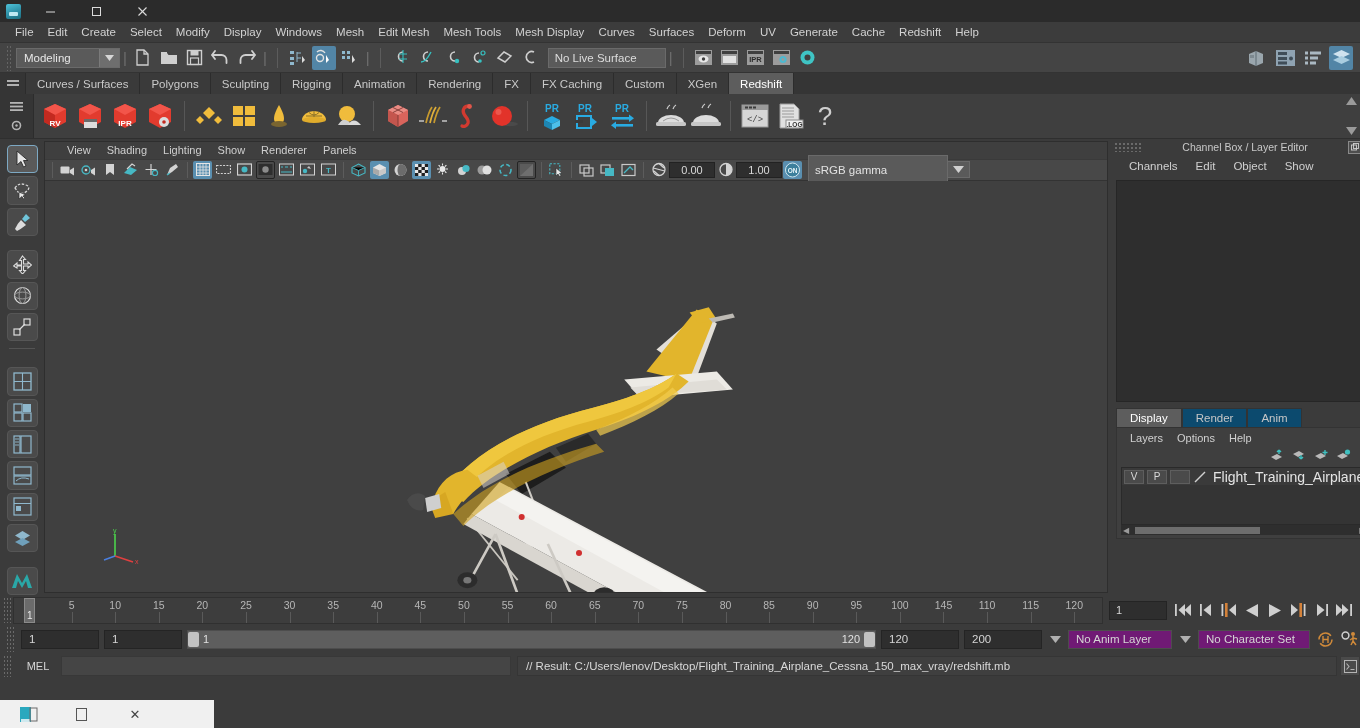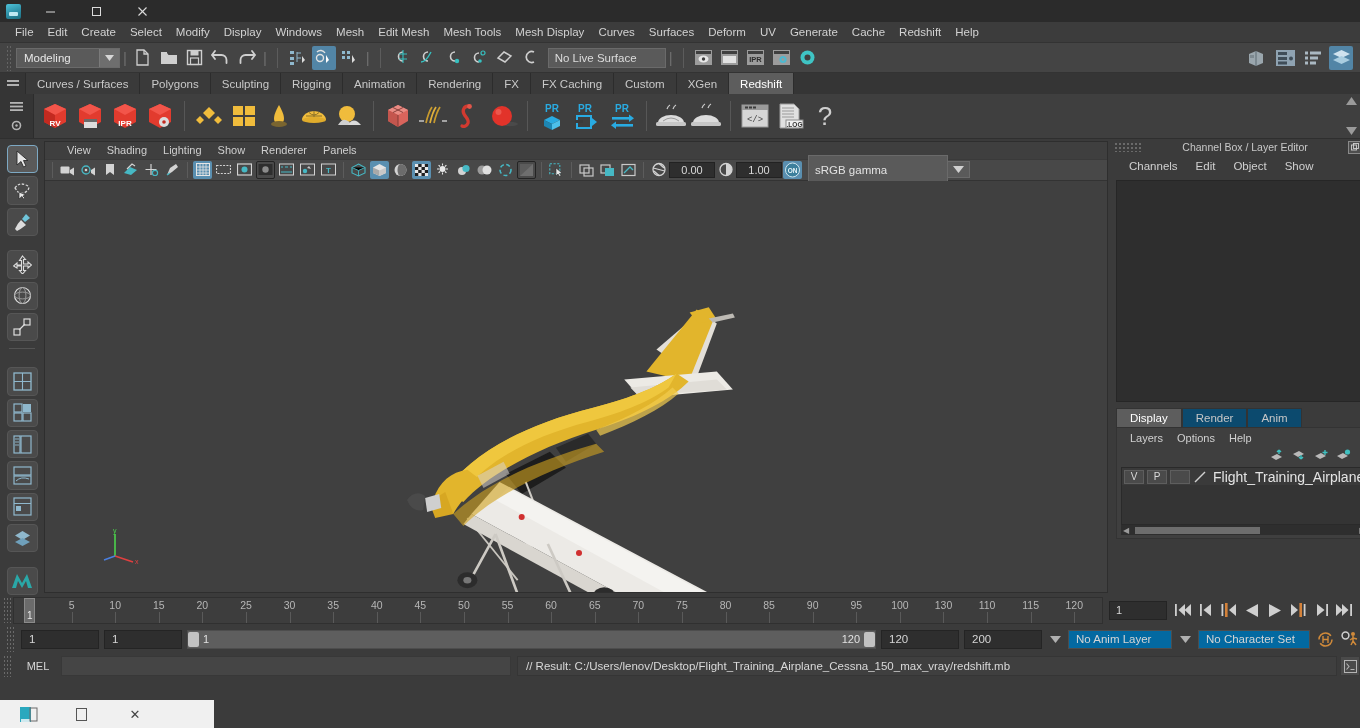--- a/index.html
+++ b/index.html
@@ -201,21 +201,21 @@
   
   .range-row { height:28px; background:#3b3b3b; display:flex; align-items:center; gap:5px;
     padding-left:3px; }
   .rfield { height:19px; background:#2e2e2e; border:1px solid #242424; color:#d5d5d5;
     font-size:11.5px; display:flex; align-items:center; padding-left:7px; }
   .rangebar { flex:1 1 auto; height:19px; background:#5e5e5e; position:relative;
     border:1px solid #4d4d4d; display:flex; align-items:center; }
   .rangebar .handle { width:11px; height:15px; background:#c2c2c2; border-radius:2px; }
   .rangebar .lbl { color:#e0e0e0; font-size:11px; margin-left:4px; }
   .rangebar .rlbl { margin-left:auto; color:#e0e0e0; font-size:11px; margin-right:4px; }
-  .combo { height:19px; background:#0369a1; border:1px solid #4d4d4d; color:#d5d5d5;
+  .combo { height:19px; background:#701a75; border:1px solid #4d4d4d; color:#d5d5d5;
     font-size:11.5px; display:flex; align-items:center; padding-left:7px; }
   .dn { width:16px; display:flex; align-items:center; justify-content:center; color:#b0b0b0; font-size:9px;}
 
   
   .cmd-row { height:26px; background:#3b3b3b; display:flex; align-items:center; gap:0; padding-left:3px;}
   .cmd-grip { width:8px; height:22px; margin-right:4px; flex:0 0 auto;
     background-image: radial-gradient(#6a6a6a 1px, transparent 1px); background-size:3px 4px; }
   .mel-lbl { width:46px; color:#d5d5d5; font-size:11px; text-align:center; }
   .cmd-input { width:450px; height:20px; background:#454545; border:1px solid #383838; }
   .cmd-result { flex:1 1 auto; height:20px; background:#3f3f3f; border:1px solid #353535;
@@ -1190,21 +1190,21 @@
         <div class="tl-num" style="left: 711.521px;">80</div>
         <div class="tl-tick" style="left: 755.116px;"></div>
         <div class="tl-num" style="left: 755.116px;">85</div>
         <div class="tl-tick" style="left: 798.711px;"></div>
         <div class="tl-num" style="left: 798.711px;">90</div>
         <div class="tl-tick" style="left: 842.306px;"></div>
         <div class="tl-num" style="left: 842.306px;">95</div>
         <div class="tl-tick" style="left: 885.901px;"></div>
         <div class="tl-num" style="left: 885.901px;">100</div>
         <div class="tl-tick" style="left: 929.496px;"></div>
-        <div class="tl-num" style="left: 929.496px;">130</div>
+        <div class="tl-num" style="left: 929.496px;">145</div>
         <div class="tl-tick" style="left: 973.091px;"></div>
         <div class="tl-num" style="left: 973.091px;">110</div>
         <div class="tl-tick" style="left: 1016.69px;"></div>
         <div class="tl-num" style="left: 1016.69px;">115</div>
         <div class="tl-tick" style="left: 1060.28px;"></div>
         <div class="tl-num" style="left: 1060.28px;">120</div>
       </div>
     <div class="tl-curfield">1</div>
     <div class="playbtns">
       <div class="pbtn">

